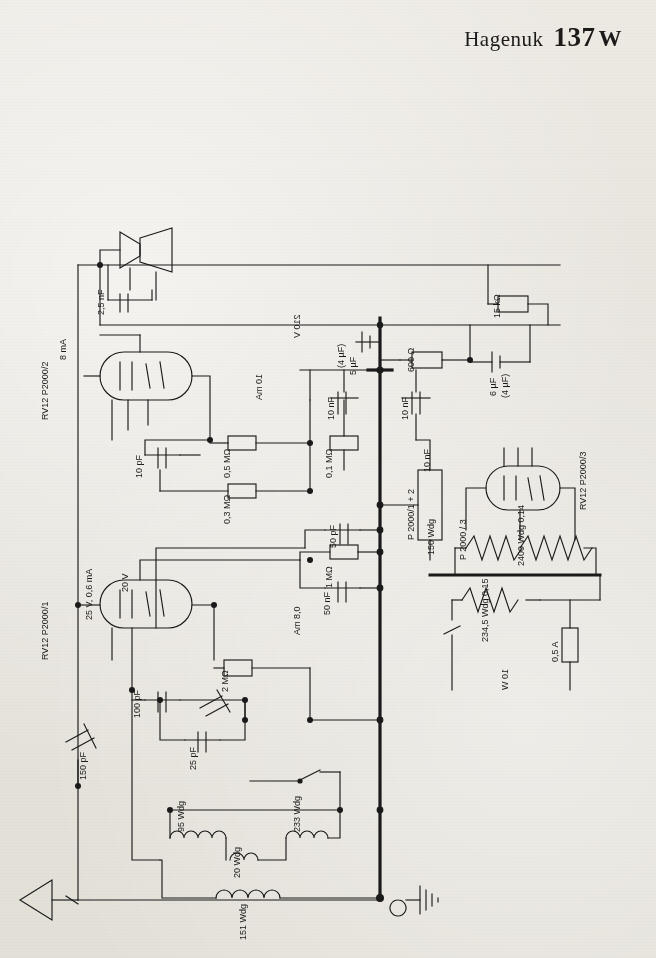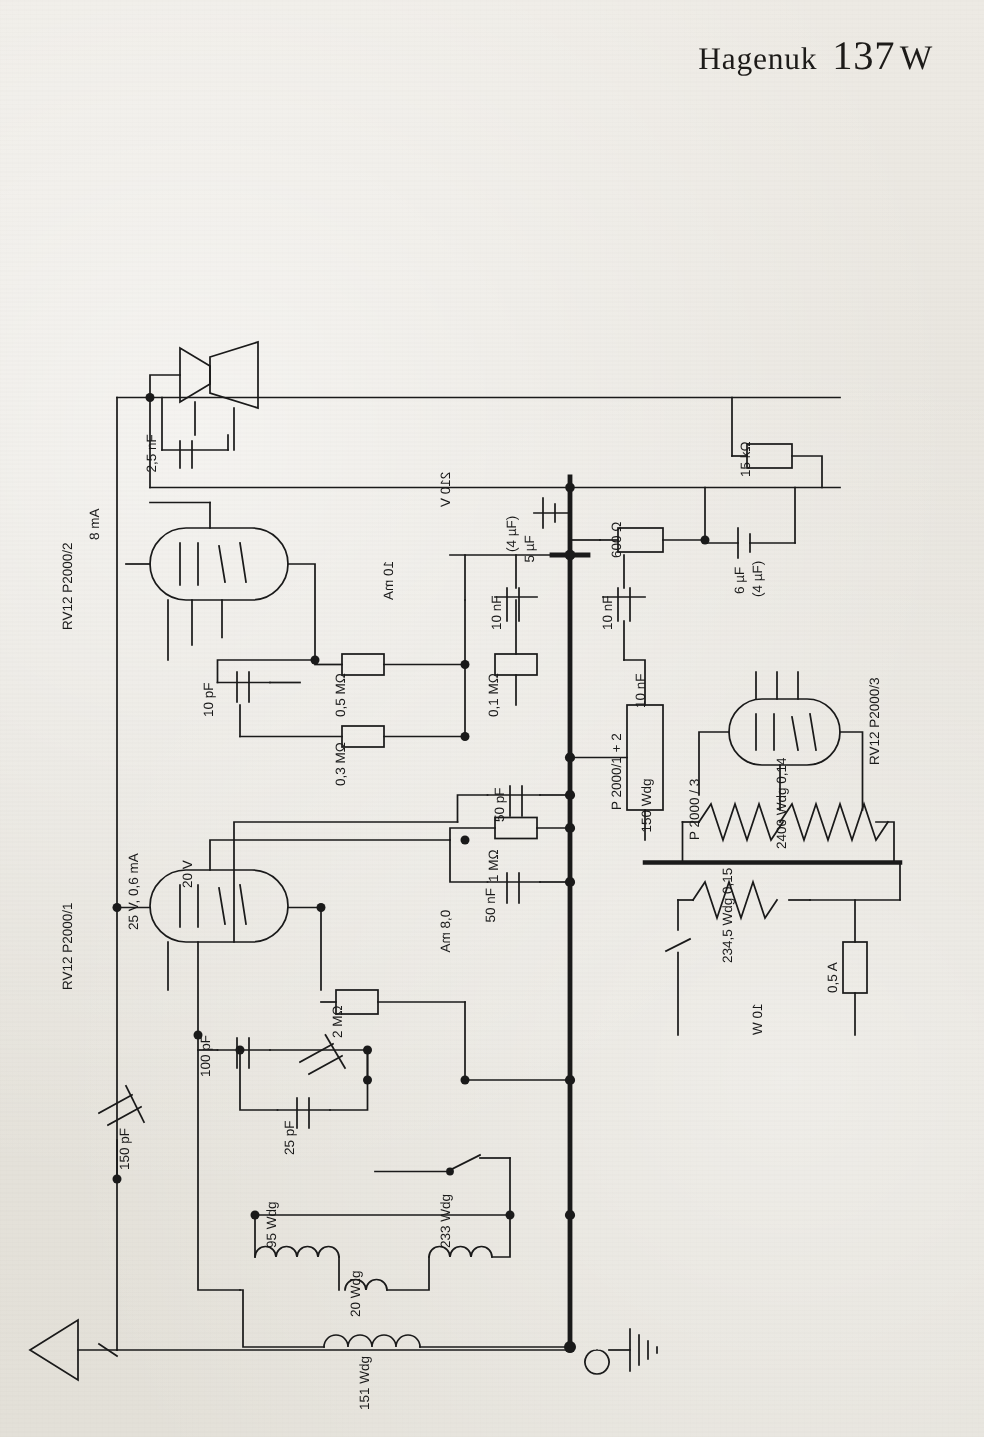--- a/index.html
+++ b/index.html
@@ -24,21 +24,21 @@
       repeating-linear-gradient(0deg, rgba(0,0,0,0.03) 0 1px, rgba(0,0,0,0) 1px 3px),
       repeating-linear-gradient(90deg, rgba(0,0,0,0.025) 0 1px, rgba(0,0,0,0) 1px 4px);
     pointer-events:none;
   }
   #brand{
     position:absolute; right:34px; top:22px;
     display:flex; align-items:baseline; gap:10px;
     color:#1d1b19;
   }
   #brand .maker{ font-size:21px; letter-spacing:.5px; }
-  #brand .model{ font-size:27px; font-weight:normal; letter-spacing:.5px;}
+  #brand .model{ font-size:27px; font-weight:bold; letter-spacing:.5px;}
   #brand .model .w{ font-size:23px; margin-left:3px;}
   svg#schem{position:absolute;left:0;top:0;width:656px;height:958px;}
   svg#schem text{ font-family:"Liberation Sans", sans-serif; fill:#1a1a1a;}
 </style>
 </head>
 <body>
 
 <div id="sheet">
   <div class="grain"></div>
 </div>

